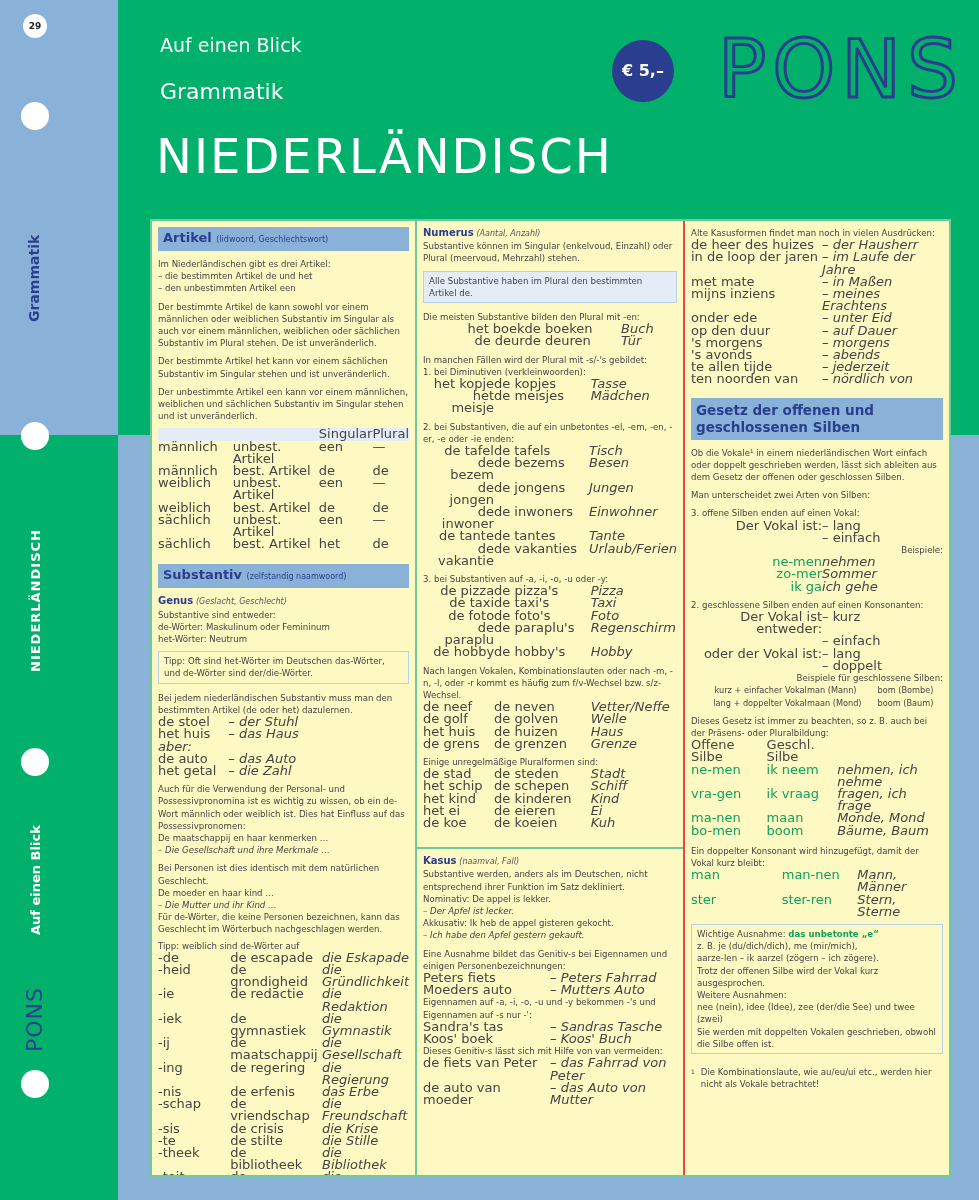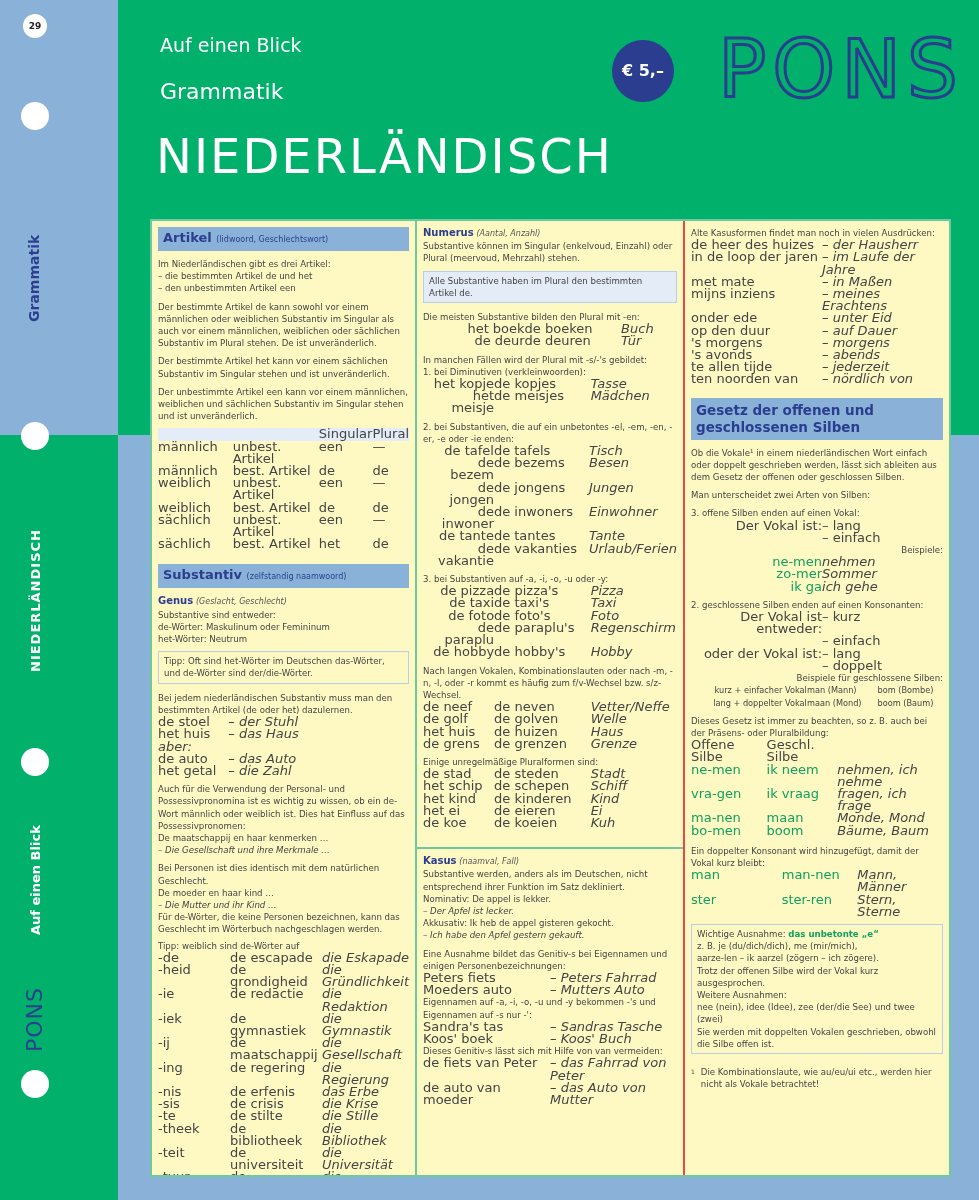--- a/index.html
+++ b/index.html
@@ -234,20 +234,25 @@
             <td>-ing</td>
             <td>de regering</td>
             <td><i>die Regierung</i></td>
           </tr>
       <tr>
             <td>-nis</td>
             <td>de erfenis</td>
             <td><i>das Erbe</i></td>
           </tr>
       <tr>
+            <td>-schap</td>
+            <td>de vriendschap</td>
+            <td><i>die Freundschaft</i></td>
+          </tr>
+      <tr>
             <td>-sis</td>
             <td>de crisis</td>
             <td><i>die Krise</i></td>
           </tr>
       <tr>
             <td>-te</td>
             <td>de stilte</td>
             <td><i>die Stille</i></td>
           </tr>
       <tr>

